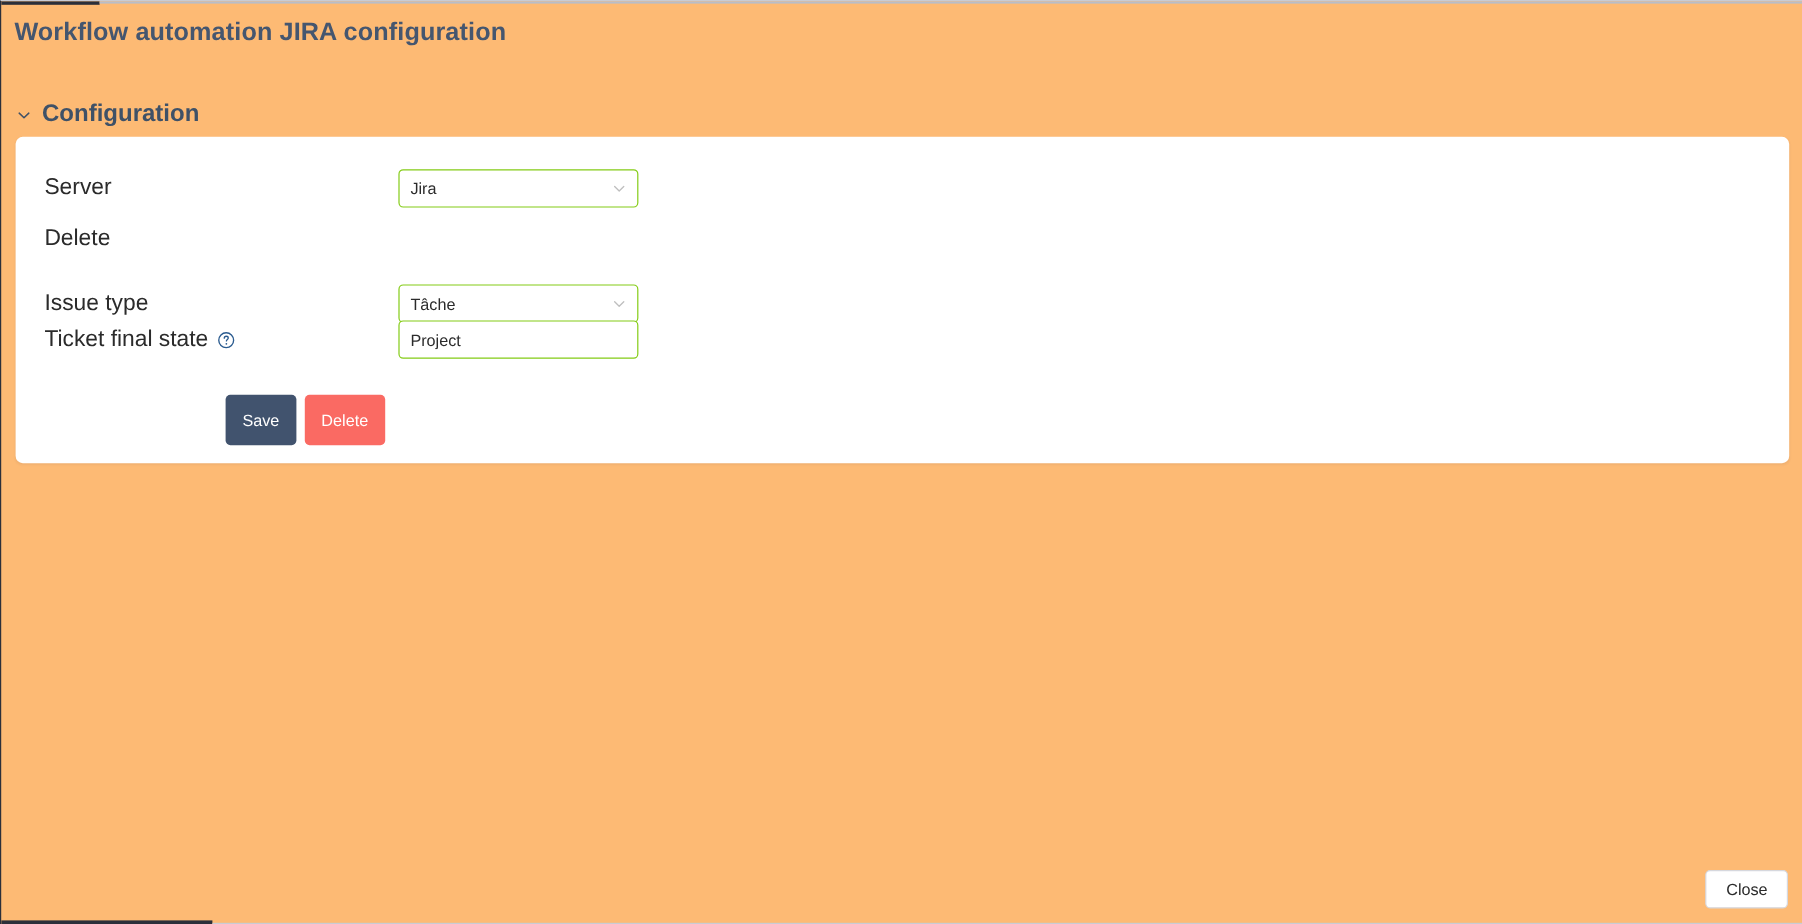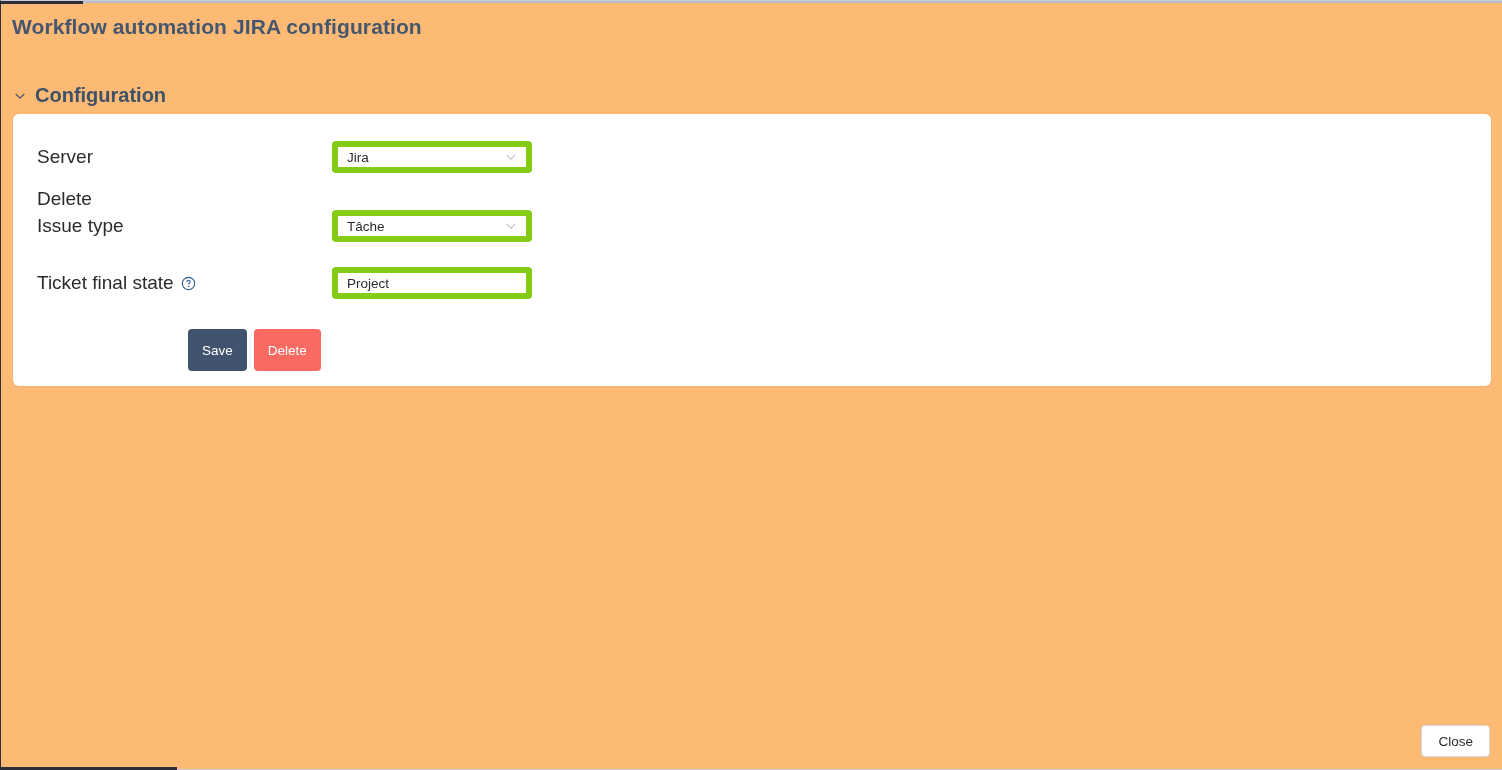--- a/index.html
+++ b/index.html
@@ -109,21 +109,21 @@
 
   
   .form-row {
     position: absolute;
     left: 0;
     width: 100%;
     height: 32px;
   }
   .row-1 { top: 27px; }
   .row-2 { top: 69px; }
-  .row-3 { top: 96px; }
+  .row-3 { top: 123px; }
   .row-4 { top: 153px; }
 
   .field-label {
     position: absolute;
     left: 24px;
     top: 0;
     height: 32px;
     display: flex;
     align-items: center;
     gap: 7px;
@@ -145,21 +145,21 @@
     position: absolute;
     left: 319px;
     top: 0;
     width: 200px;
     height: 32px;
   }
   .control-box {
     width: 100%;
     height: 100%;
     background: #ffffff;
-    border: 6px solid #84cc16;
+    border: 1px solid #84cc16;
     border-radius: 4px;
     display: flex;
     align-items: center;
     padding: 0 9px;
     font-size: 13.5px;
     color: #2b2b2b;
     cursor: pointer;
     position: relative;
     overflow: hidden;
   }

